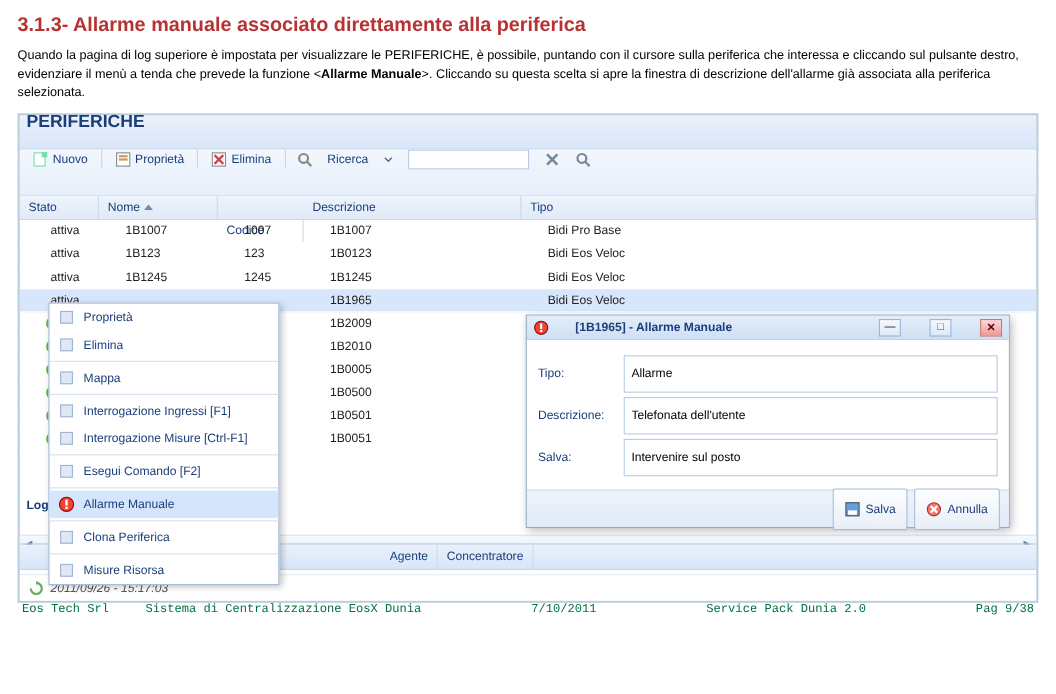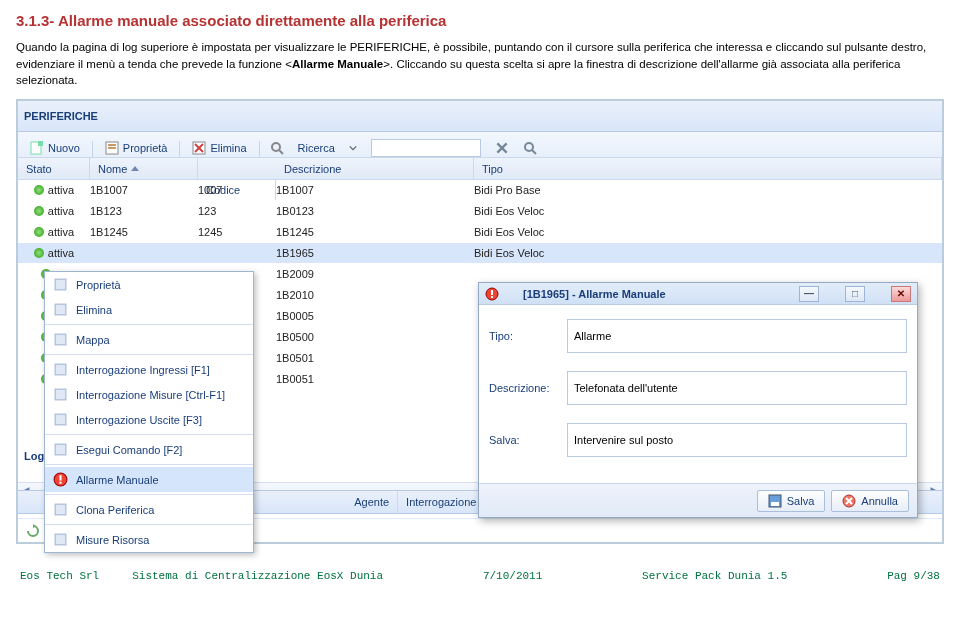--- a/index.html
+++ b/index.html
@@ -1,41 +1,41 @@
 <!DOCTYPE html>
 <html><head>
 <meta charset="utf-8">
 <style>
   * { box-sizing: border-box; margin: 0; padding: 0; }
   body { font-family: Verdana, Arial, sans-serif; font-size: 12px; background: #fff; width: 960px; }
   .page { padding: 12px 16px; }
-  .section-title { color: #b73232; font-weight: bold; font-size: 15px; margin-bottom: 10px; }
+  .section-title { color: #b73232; font-weight: bold; font-size: 18px; margin-bottom: 10px; }
   .body-text { font-size: 11.5px; line-height: 1.45; margin-bottom: 10px; }
   .body-text b { font-weight: bold; }
   .screenshot { border: 2px solid #bcd; background: #fff; position: relative; height: 445px; margin-top: 6px; }
   
   
-  .ui-header { background: linear-gradient(#eaf0fb,#d8e6f9); border-bottom:1px solid #b9cbe3; height:22px; display:flex; align-items:center; padding:15px 6px; color:#1a3e7a; font-weight:bold; font-size:11px; }
-  .ui-toolbar { background: linear-gradient(#f3f7fd,#e6effb); border-bottom:1px solid #cbd9ec; height:26px; display:flex; align-items:flex-end; padding:0 6px; gap:4px; font-size:11px; color:#1a3e7a; }
+  .ui-header { background: linear-gradient(#eaf0fb,#d8e6f9); border-bottom:1px solid #b9cbe3; height:22px; display:flex; align-items:flex-end; padding:15px 6px; color:#1a3e7a; font-weight:bold; font-size:16px; }
+  .ui-toolbar { background: linear-gradient(#f3f7fd,#e6effb); border-bottom:1px solid #cbd9ec; height:42px; display:flex; align-items:flex-start; padding:0 6px; gap:4px; font-size:11px; color:#1a3e7a; }
   .tb-btn { display:inline-flex; align-items:center; gap:4px; padding:2px 6px; cursor:pointer; border-radius:2px; }
   .tb-sep { width:1px; height:16px; background:#c6d4e6; margin:0 2px;}
   .tb-search { margin-left:4px; display:flex; align-items:center; gap:14px; }
   .tb-search input { border:1px solid #b9cbe3; height:18px; width:110px; padding:0 4px; font-size:11px; }
   .ic { width:14px; height:14px; display:inline-block; }
   
   
   .grid-head { display:flex; background:linear-gradient(#eef3fb,#e1eaf8); border-bottom:1px solid #cbd9ec; height:22px; align-items:center; font-size:11px; color:#1a3e7a; }
   .gh-cell { padding:0 8px; border-right:1px solid #cbd9ec; height:100%; display:flex; align-items:center; }
   .col-stato{ width:72px; } .col-nome{ width:108px; } .col-codice{width:78px;margin-top:43px;} .col-descr{width:198px;} .col-tipo{flex:1;}
   .sort-arrow{ width:0;height:0;border-left:4px solid transparent;border-right:4px solid transparent;border-bottom:5px solid #6f8ab0; margin-left:4px;}
   
   .grid-body { position:relative; }
   .row { display:flex; align-items:center; height:21px; font-size:11px; color:#222; border-bottom:1px solid #fff; }
   .row.sel { background:#d7e6fb; }
-  .r-cell{ padding:0 0;justify-content:center; }
+  .r-cell{ padding:0 24px; }
   .r-stato{ width:72px; display:flex; align-items:center; gap:4px;}
   .r-nome{ width:108px;} .r-codice{width:78px;} .r-descr{width:198px;} .r-tipo{flex:1;}
   .dot-green{ width:10px; height:10px; border-radius:50%; background:radial-gradient(#8fe07a,#2a9a12); display:inline-block;}
   
   
   .ctx-menu { position:absolute; left:26px; top:170px; width:210px; background:#fff; border:1px solid #9fb5d4; box-shadow:2px 2px 6px rgba(0,0,0,.25); font-size:11px; z-index:5; }
   .ctx-item { display:flex; align-items:center; gap:8px; padding:5px 8px; color:#1a3e7a; cursor:pointer; }
   .ctx-sep{ height:1px; background:#d5dfef; margin:2px 0;}
   .ctx-item.active { background:#d5e5fb; }
   .ctx-ic { width:15px; height:15px; }
@@ -51,32 +51,32 @@
   .scroll-rail{ position:absolute; left:0; bottom:46px; right:0; height:14px; background:linear-gradient(#f6f9fe,#e9f0fa); border-top:1px solid #d5dfef; display:flex; align-items:center;}
   .scroll-rail .sbtn{ width:16px; height:14px; display:flex; align-items:center; justify-content:center; color:#5a7aab; font-size:9px;}
   
   
   .modal { position:absolute; left:460px; top:181px; width:440px; background:#eaf1f8; border:1px solid #95aac7; box-shadow:2px 3px 8px rgba(0,0,0,.3); z-index:10; font-size:11px;}
   .modal-title{ height:22px; background:linear-gradient(#e3edf9,#cfe0f5); border-bottom:1px solid #b9cbe3; display:flex; align-items:center; padding:0 6px; color:#1a3e7a; font-weight:bold; gap:24px;}
   .modal-title .spacer{flex:1;}
   .winbtn{ width:20px; height:16px; background:linear-gradient(#f5f8fc,#dce8f7); border:1px solid #9fb5d4; margin-left:2px; display:flex; align-items:center; justify-content:center; font-size:10px; color:#456; cursor:pointer;}
   .winbtn.close{ background:linear-gradient(#f9dada,#e99); border-color:#c77; color:#600;}
   .modal-body{ padding:14px 10px 8px 10px; background:#fff;}
-  .frow{ display:flex; align-items:center; margin-bottom:18px; }
+  .frow{ display:flex; align-items:center; margin-bottom:4px; }
   .flabel{ width:78px; color:#1a3e7a; }
   .finput{ flex:1; border:1px solid #b9cbe3; height:16px; padding:16px 6px; font-size:11px; }
   .modal-foot{ height:34px; background:linear-gradient(#eef3fb,#e1eaf8); border-top:1px solid #cbd9ec; display:flex; align-items:center; justify-content:flex-end; padding:0 8px; gap:6px;}
-  .fbtn{ display:inline-flex; align-items:center; gap:5px; height:22px; padding:0 10px; background:linear-gradient(#fefefe,#e8eef8); border:1px solid #a9bfd9; border-radius:2px; color:#1a3e7a; cursor:pointer;}
+  .fbtn{ display:inline-flex; align-items:center; gap:5px; height:38px; padding:0 10px; background:linear-gradient(#fefefe,#e8eef8); border:1px solid #a9bfd9; border-radius:2px; color:#1a3e7a; cursor:pointer;}
   
   
   .log-label{ position:absolute; left:0; top:349px; color:#1a3e7a; font-weight:bold; font-size:11px; padding-left:6px;}
   
   .excl-intr { margin-left:56px; display:flex; align-items:center; gap:4px; }
   
-  .page-footer { display:flex; justify-content:space-between; font-family:"Courier New",monospace; font-size:11px; color:#00713f; margin-top:26px; padding:0 4px;}
+  .page-footer { display:flex; justify-content:space-between; font-family:"Courier New",monospace; font-size:11px; color:#00713f; padding:0 4px;}
   
   
   svg { display:block; }
 </style>
 </head>
 <body>
 
 <div class="page">
   <div class="section-title">3.1.3-  Allarme manuale associato direttamente alla periferica</div>
   <p class="body-text">
@@ -276,26 +276,20 @@
           <svg class="ctx-ic" viewBox="0 0 14 14">
             <rect x="2" y="2" width="10" height="10" fill="#dfe8f4" stroke="#9fb5d4"></rect>
           </svg>
           <span>Interrogazione Ingressi [F1]</span>
         </div>
         <div class="ctx-item">
           <svg class="ctx-ic" viewBox="0 0 14 14">
             <rect x="2" y="2" width="10" height="10" fill="#dfe8f4" stroke="#9fb5d4"></rect>
           </svg>
           <span>Interrogazione Misure [Ctrl-F1]</span>
-        </div>
-        <div class="ctx-item">
-          <svg class="ctx-ic" viewBox="0 0 14 14">
-            <rect x="2" y="2" width="10" height="10" fill="#dfe8f4" stroke="#9fb5d4"></rect>
-          </svg>
-          <span>Interrogazione Uscite [F3]</span>
         </div>
         <div class="ctx-sep"></div>
         <div class="ctx-item">
           <svg class="ctx-ic" viewBox="0 0 14 14">
             <rect x="2" y="2" width="10" height="10" fill="#dfe8f4" stroke="#9fb5d4"></rect>
           </svg>
           <span>Esegui Comando [F2]</span>
         </div>
         <div class="ctx-sep"></div>
         <div class="ctx-item active">
@@ -375,33 +369,33 @@
       <span style="flex:1"></span>
       <span class="sbtn">▶</span>
     </div>
 
     <div class="log-head">
       <span class="excl-intr">
         <input type="checkbox" style="">
         <span>Escludi Intrusioni Filtra c</span>
       </span>
       <span class="gh-cell" style="margin-left:130px;">Agente</span>
-      <span class="gh-cell">Interrogazione</span>
+      <span class="gh-cell">Concentratore</span>
     </div>
 
     <div class="status-bar">
       <svg class="sb-ic" viewBox="0 0 14 14">
           <path d="M7 2 A5 5 0 1 1 2 7" fill="none" stroke="#6a6" stroke-width="2"></path>
           <path d="M7 0 L7 4 L10 2 Z" fill="#6a6"></path>
         </svg>
       <span>2011/09/26 - 15:17:03</span>
       <span class="sb-spacer"></span>
     </div>
 
   </div>
 
   <div class="page-footer">
     <span style="white-space:pre;">Eos Tech Srl     Sistema di Centralizzazione EosX Dunia</span>
     <span>7/10/2011</span>
-    <span>Service Pack Dunia 1.5</span>
+    <span>Service Pack Dunia 2.0</span>
     <span>Pag 9/38</span>
   </div>
 </div>
 
 </body></html>

